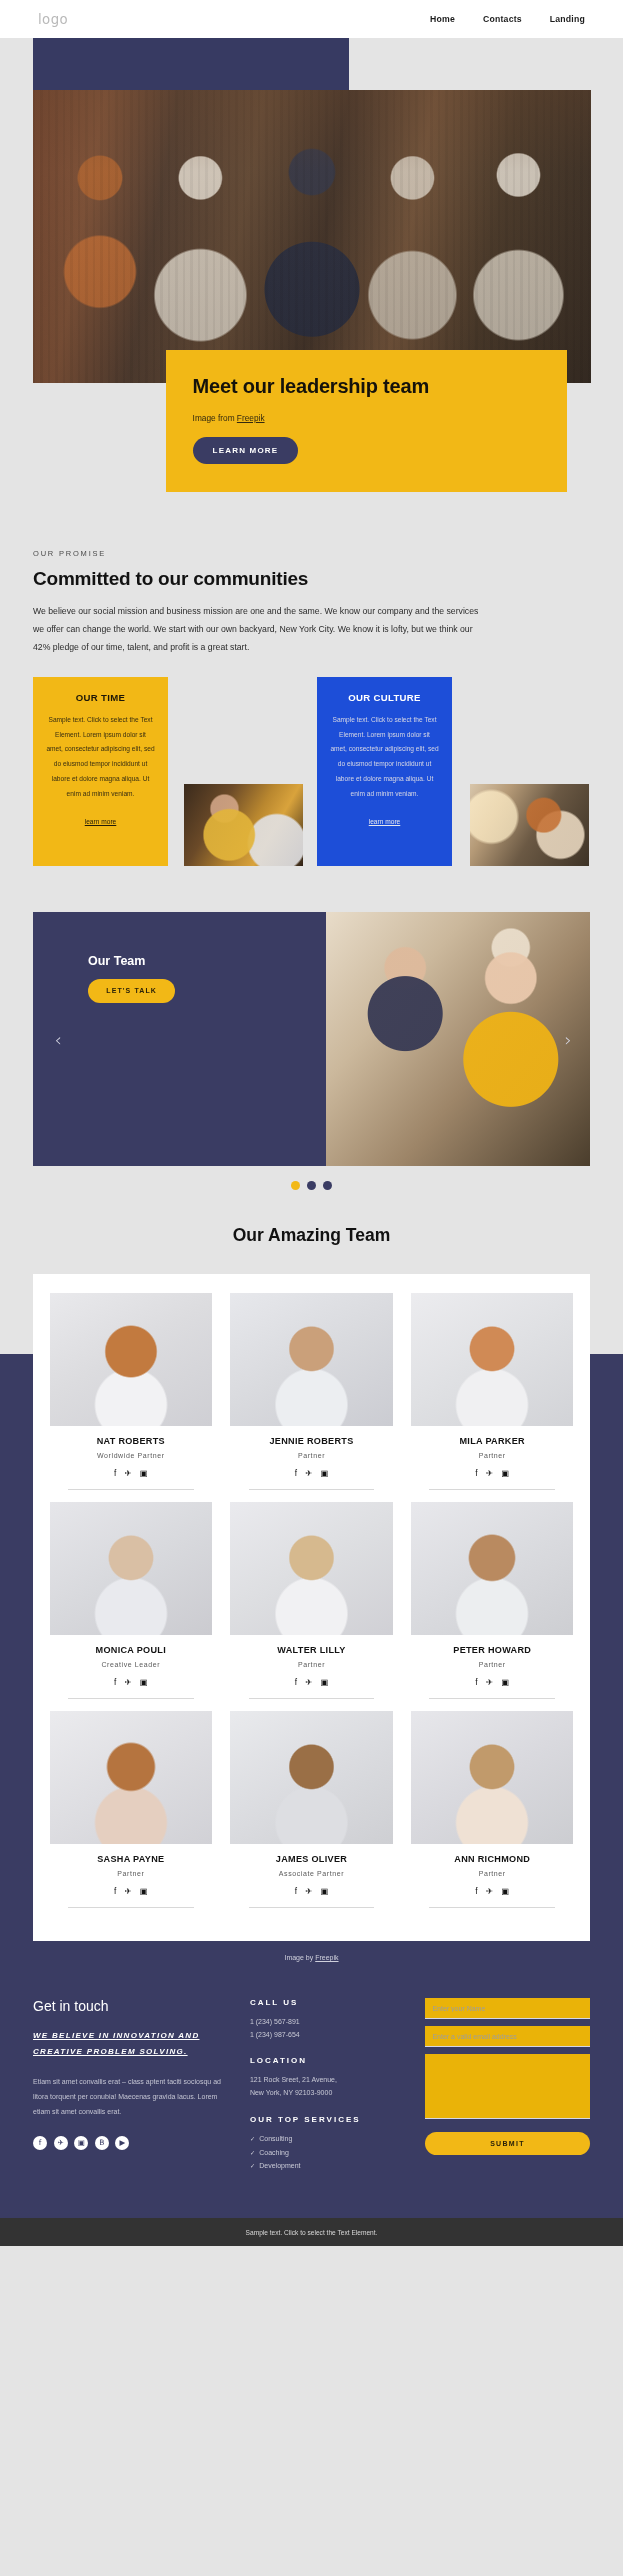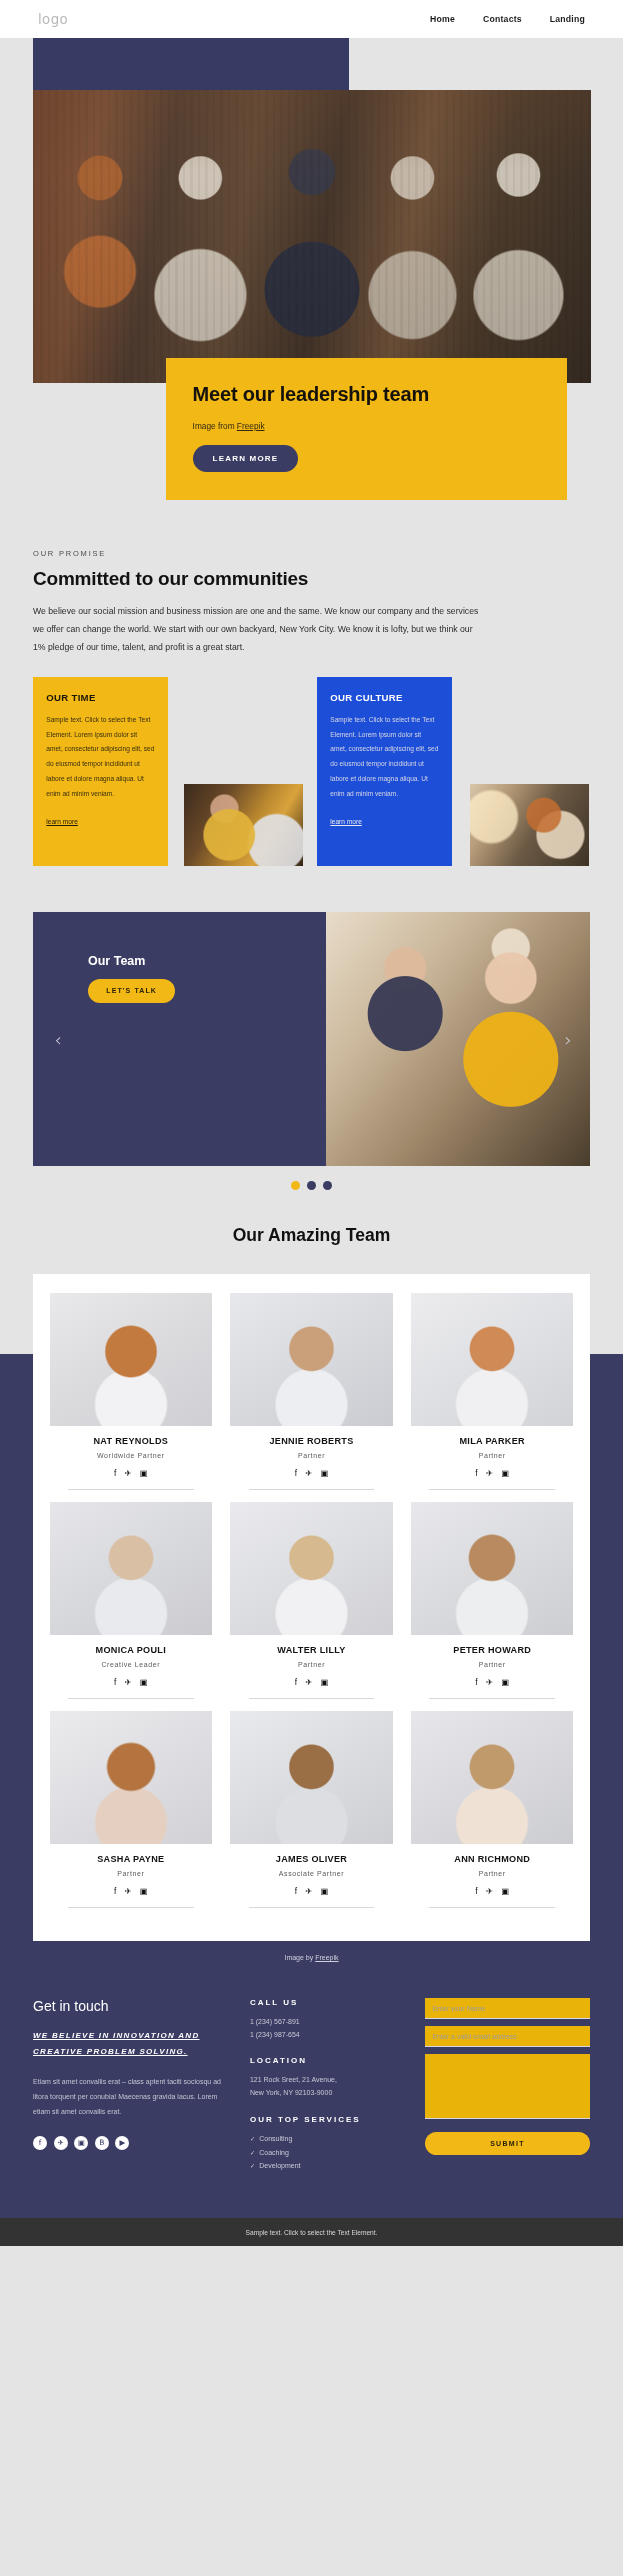--- a/index.html
+++ b/index.html
@@ -53,21 +53,21 @@
       radial-gradient(circle at 87% 29%, rgba(236,228,215,.93) 0 21px, transparent 22.4px),
       radial-gradient(circle at 87% 70%, rgba(224,214,198,.9) 0 44px, transparent 46px);
   }
   .hero-photo::after{
     content:""; position:absolute; inset:0;
     background:
       linear-gradient(180deg, rgba(90,60,40,.35) 0%, rgba(40,30,22,.12) 28%, rgba(0,0,0,.18) 100%),
       repeating-linear-gradient(90deg, rgba(0,0,0,.05) 0 2.5px, transparent 2.5px 7.5px);
   }
   .hero-card {
-    position: absolute; left: 166px; top: 320px; width: 401px;
+    position: absolute; left: 166px; top: 312px; width: 401px;
     background: #f2b816; padding: 25px 26.6px 28px 26.6px; z-index: 3;
   }
   .hero-card h1 {
     font-size: 20px; font-weight: bold; color: #15120b; letter-spacing: -0.2px;
     font-family: "Liberation Sans", sans-serif; margin-bottom: 15px;
   }
   .hero-card p {
     font-size: 9.6px; line-height: 2.2; color: #2d2514; margin-bottom: 11.6px;
   }
   .hero-credit { font-size: 8.3px; color: #33290f; margin-bottom: 14px; }
@@ -85,21 +85,21 @@
     font-size: 7.5px; letter-spacing: 1.8px; color: #4b4b4b; font-weight: 500;
     margin-bottom: 10px;
   }
   .promise h2 {
     font-size: 19px; font-weight: bold; color: #121212; margin-bottom: 13.3px;
     letter-spacing: -0.2px;
   }
   .promise p { font-size: 8.7px; line-height: 2.05; color: #2c2c2c; max-width: 449px; }
 
   
-  .cards { position: relative; height: 214px; margin-top: 20px; }
+  .cards { position: relative; height: 214px; margin-top: 20px; text-align: center; }
   .card {
     position: absolute; top: 0; width: 135px; height: 189px;
     padding: 15px 13.3px 13.3px 13.3px;
   }
   .card-time { left: 33px; background: #f2b816; }
   .card-culture { left: 317px; background: #1d4ed8; }
   .card h3 {
     font-size: 9.6px; font-weight: bold; letter-spacing: 0.3px; margin-bottom: 10px;
   }
   .card-time h3 { color: #1d1707; }
@@ -261,21 +261,21 @@
     <div class="hero-credit">
       <span>Image from </span><a href="#">Freepik</a>
     </div>
     <button class="btn-navy">LEARN MORE</button>
   </div>
 </section>
 
 <section class="promise">
   <div class="eyebrow">OUR PROMISE</div>
   <h2>Committed to our communities</h2>
-  <p>We believe our social mission and business mission are one and the same. We know our company and the services we offer can change the world. We start with our own backyard, New York City. We know it is lofty, but we think our 1% pledge of our time, talent, and profit is a great start.</p>
+  <p>We believe our social mission and business mission are one and the same. We know our company and the services we offer can change the world. We start with our own backyard, New York City. We know it is lofty, but we think our 42% pledge of our time, talent, and profit is a great start.</p>
 </section>
 
 <section class="cards">
   <div class="card card-time">
     <h3>OUR TIME</h3>
     <p>Sample text. Click to select the Text Element. Lorem ipsum dolor sit amet, consectetur adipiscing elit, sed do eiusmod tempor incididunt ut labore et dolore magna aliqua. Ut enim ad minim veniam.</p>
     <a href="#">learn more</a>
   </div>
   <div class="cardimg cardimg-1"></div>
 
@@ -305,21 +305,21 @@
 </section>
 
 <h2 class="amazing-title">Our Amazing Team</h2>
 
 <div class="team-wrap">
   <div class="team-navy-bg"></div>
   <div class="team-panel">
     <div class="team-grid" id="team-grid">
         <div class="member">
           <div class="member-photo" style="background: radial-gradient(circle at 50% 44%, rgb(194, 122, 63) 0px, rgb(194, 122, 63) 25px, transparent 26.6px), radial-gradient(circle at 50% 84%, rgb(242, 242, 244) 0px, rgb(242, 242, 244) 35px, transparent 37px), linear-gradient(150deg, rgb(233, 233, 236) 0%, rgb(220, 220, 223) 45%, rgb(207, 207, 212) 100%);"></div>
-          <div class="member-name">NAT REYNOLDS</div>
+          <div class="member-name">NAT ROBERTS</div>
           <div class="member-role">Worldwide Partner</div>
           <div class="member-social">
             <span>f</span>
             <span>✈</span>
             <span>▣</span>
           </div>
           <div class="member-rule"></div>
         </div>
         <div class="member">
           <div class="member-photo" style="background: radial-gradient(circle at 50% 42%, rgb(202, 160, 122) 0px, rgb(202, 160, 122) 21.6px, transparent 23px), radial-gradient(circle at 50% 84%, rgb(236, 238, 241) 0px, rgb(236, 238, 241) 35px, transparent 37px), linear-gradient(150deg, rgb(231, 232, 236) 0%, rgb(217, 218, 222) 50%, rgb(203, 204, 210) 100%);"></div>

